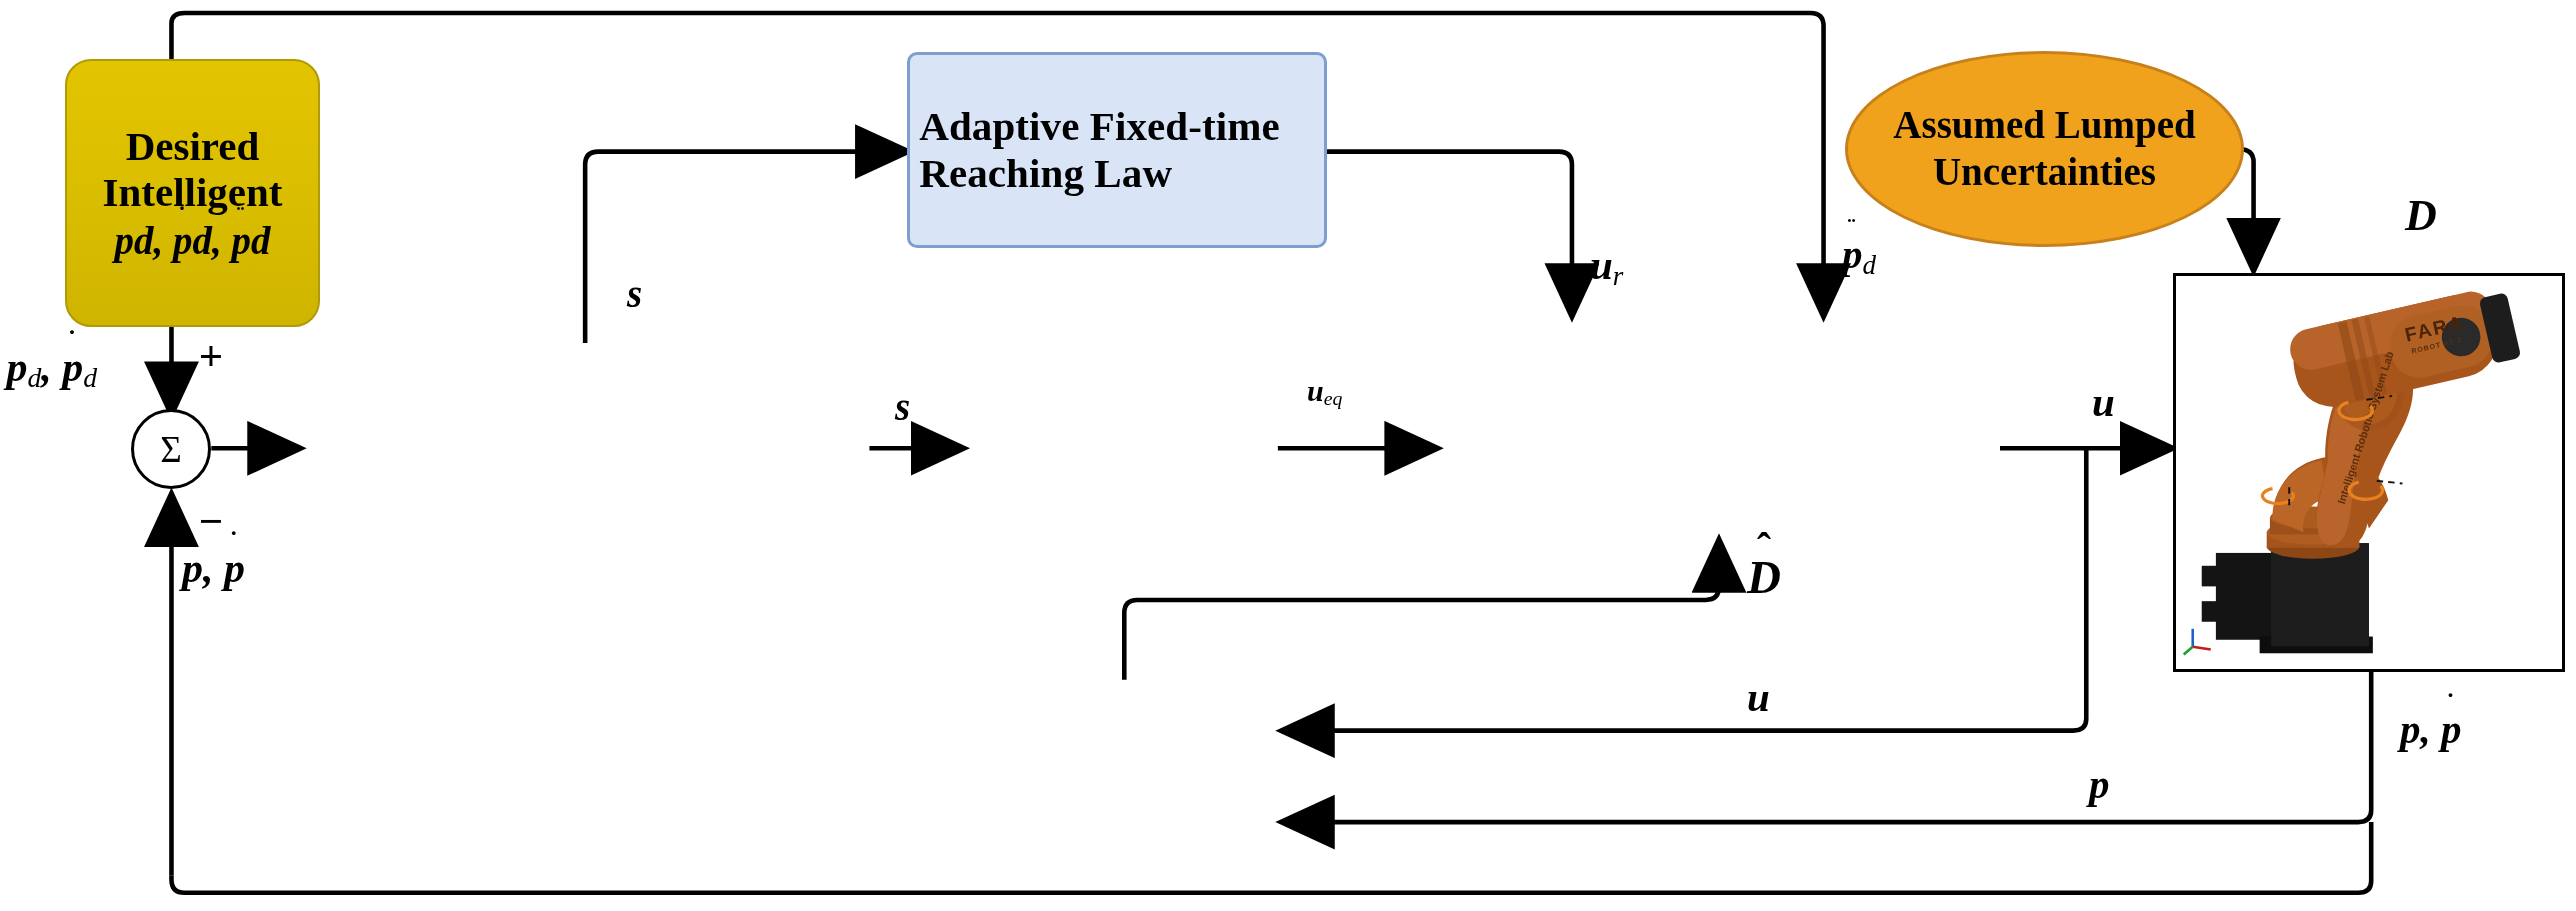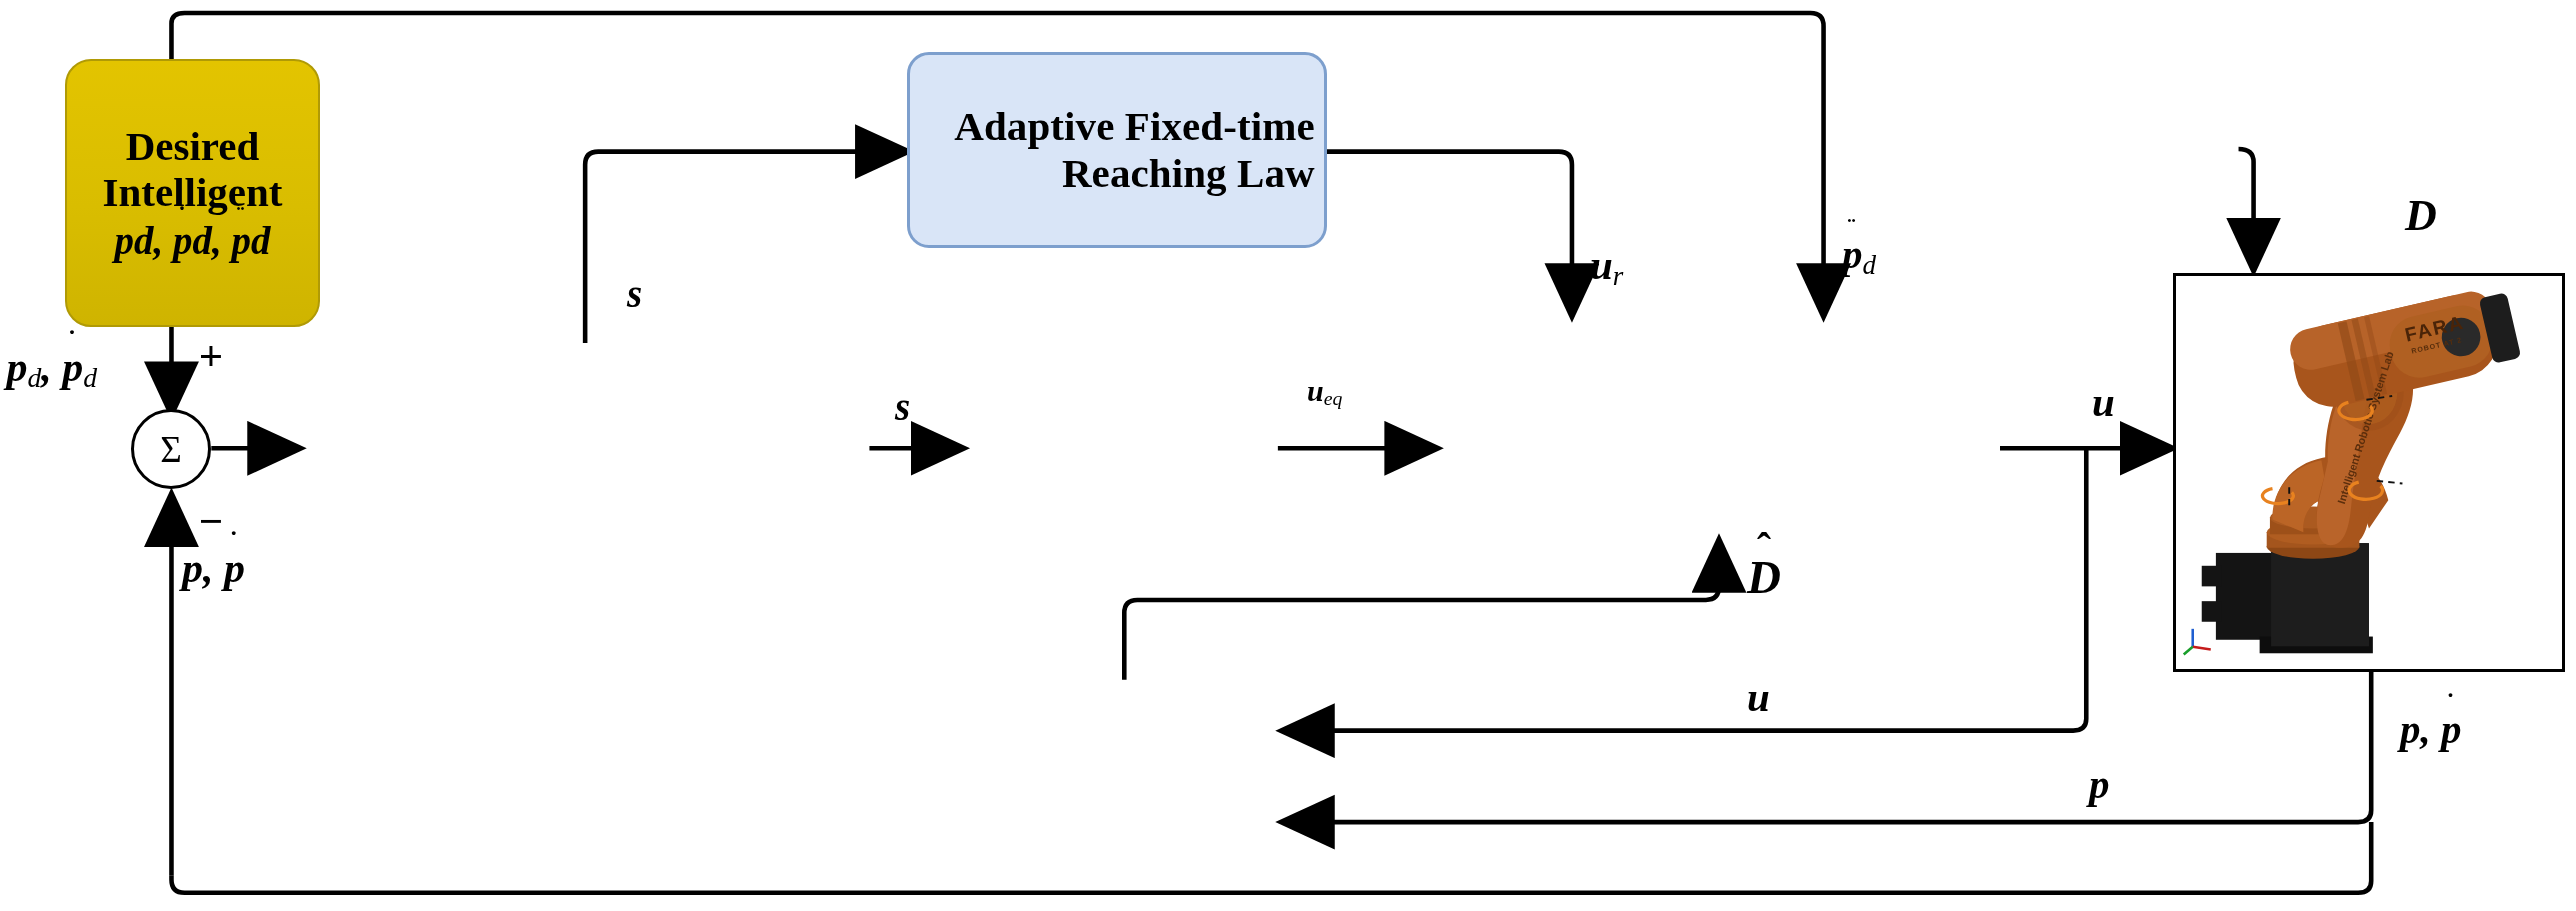--- a/index.html
+++ b/index.html
@@ -6,25 +6,25 @@
   body{
     font-family:"Liberation Serif", serif;
     width:2576px;height:911px;position:relative;overflow:hidden;
   }
   #stage{position:absolute;left:0;top:0;width:2576px;height:911px;}
   svg.wires{position:absolute;left:0;top:0;width:2576px;height:911px;pointer-events:none;}
 
   
   .blk{
     position:absolute;box-sizing:border-box;display:flex;align-items:center;
-    justify-content:center;text-align:right;font-weight:bold;color:#000;
+    justify-content:center;text-align:left;font-weight:bold;color:#000;
     line-height:1.14;padding:3.9px 9.2px;
   }
   .blk-blue{
-    background:#d9e5f7;border:3.3px solid #7d9fcd;border-radius:22px;
+    background:#d9e5f7;border:3.3px solid #7d9fcd;border-radius:10px;
     font-size:41px;letter-spacing:0.1px;
   }
   .blk-yellow{
     background:linear-gradient(180deg,#e3c400 0%,#d9bd00 55%,#cfb400 100%);
     border:2.6px solid #b09a05;border-radius:26px;font-size:41px;
   }
   .blk-red{
     background:linear-gradient(180deg,#f7d2d2 0%,#f2a6a6 52%,#ea6f6f 100%);
     border:3.3px solid #b04b4b;border-radius:22px;font-size:41px;
   }
@@ -127,20 +127,23 @@
   <div class="sgn" style="left:199px;top:498px;font-size:41px;">−</div>
 
 
   <div class="blk blk-blue" style="left:907px;top:52px;width:420px;height:196px;">
     <span>Adaptive Fixed-time Reaching Law</span>
   </div>
 
 
 
 
+  <div class="ellipse-orange" style="left:1845px;top:51px;width:399px;height:196px;padding:0 35px;">
+    <span>Assumed Lumped Uncertainties</span>
+  </div>
 
   <div class="plant" style="left:2173px;top:273px;width:392px;height:399px;">
     <svg class="robot" viewBox="0 0 600 610">
 
       <g>
         <rect x="62" y="430" width="230" height="135" fill="#141414"></rect>
         <rect x="40" y="450" width="30" height="32" fill="#141414"></rect>
         <rect x="40" y="505" width="30" height="32" fill="#141414"></rect>
         <rect x="148" y="415" width="150" height="160" fill="#1c1c1c"></rect>
         <rect x="155" y="452" width="62" height="48" fill="#111"></rect>

